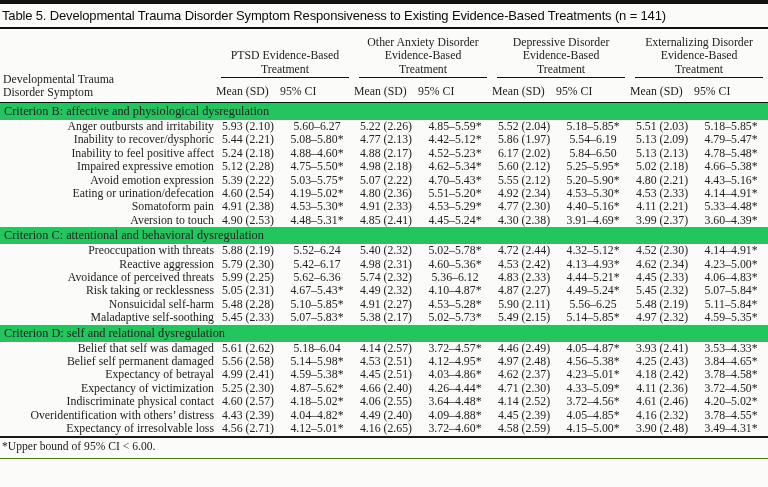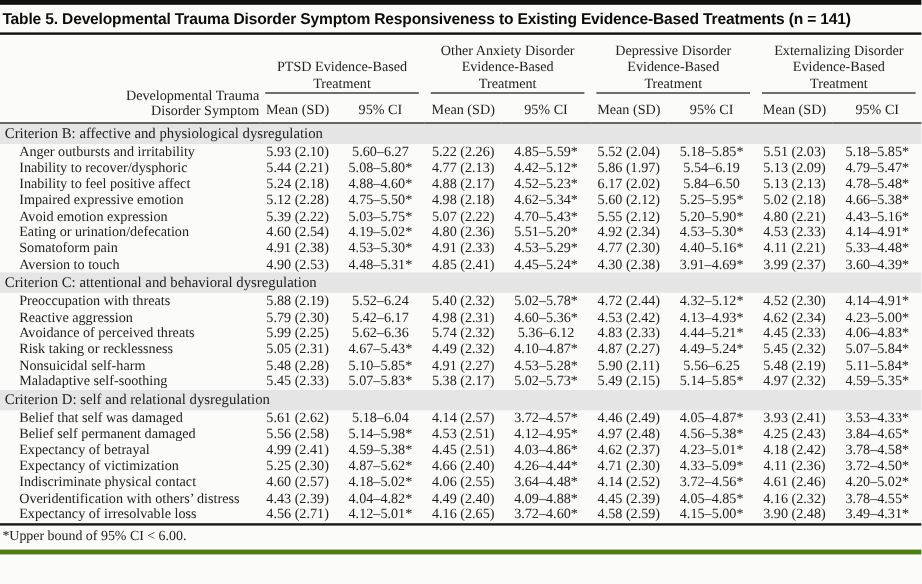--- a/index.html
+++ b/index.html
@@ -8,82 +8,82 @@
     background: #fbfbfa;
     color: #1e1e1e;
     font-family: "Liberation Serif", serif;
   }
   .page { width: 768px; height: 487px; position: relative; }
 
   .top-bar { height: 4px; background: #111; width: 768px; }
 
   .title {
     font-family: "Liberation Sans", sans-serif;
-    font-weight: bold;
+    font-weight: normal;
     font-size: 13px;
     letter-spacing: -0.15px;
     color: #0c0c0c;
     padding: 4px 12px 4px 2px;
     border-bottom: 2px solid #111;
     white-space: nowrap;
   }
 
   table {
     width: 768px;
     table-layout: fixed;
     border-collapse: collapse;
     font-size: 11.8px;
     color: #222;
   }
   th { font-weight: normal; }
 
   .sym-head {
-    text-align: right;
+    text-align: left;
     vertical-align: bottom;
     padding: 0 0 2px 3px;
     line-height: 1.16;
     border-bottom: 1.5px solid #111;
     margin-left: 26px;
   }
   .group {
     vertical-align: bottom;
     text-align: center;
     padding-top: 3px;
     line-height: 1.13;
   }
   .group-inner {
     margin: 4px 5px;
     padding-bottom: 1px;
     border-bottom: 1px solid #111;
   }
   .sub-row th {
-    text-align: center;
+    text-align: left;
     padding: 2px 0 3px 0;
     border-bottom: 1.5px solid #111;
     white-space: nowrap;
   }
 
   tbody td { vertical-align: top; line-height: 13.4px; padding: 0; }
   td.section {
-    background: #e5e5e5;
+    background: #22c55e;
     font-size: 12.3px;
     padding: 1px 0 2px 4px;
     line-height: 14px;
   }
   td.sym {
-    text-align: left;
+    text-align: right;
     padding-left: 37px;
     text-indent: -21px;
     padding-right: 2px;
   }
   td.val { text-align: center; white-space: nowrap; }
 
   .footnotes {
     border-top: 2px solid #1a1a1a;
-    border-bottom: 4px solid #4d7c0f;
+    border-bottom: 1px solid #4d7c0f;
     padding: 2px 0 4px 2px;
     font-size: 11.6px;
     line-height: 1.28;
     color: #222;
   }
 </style>
 </head>
 <body>
 
 <div class="page">

